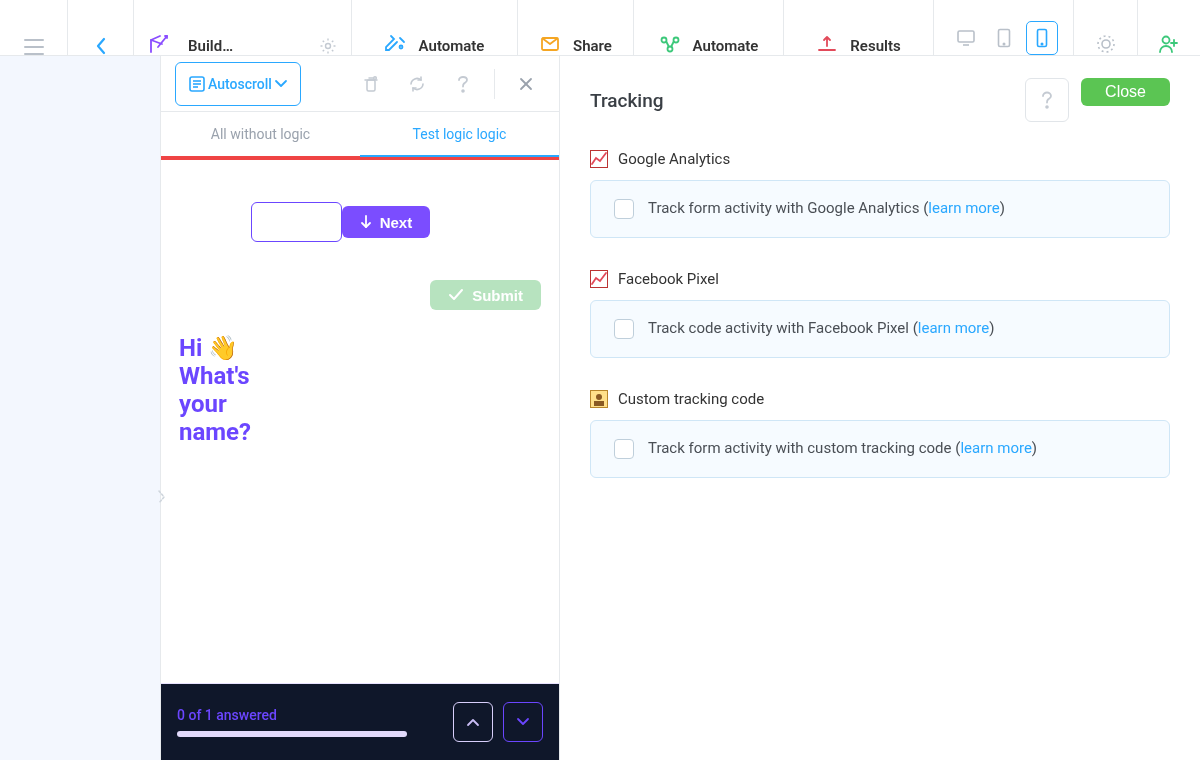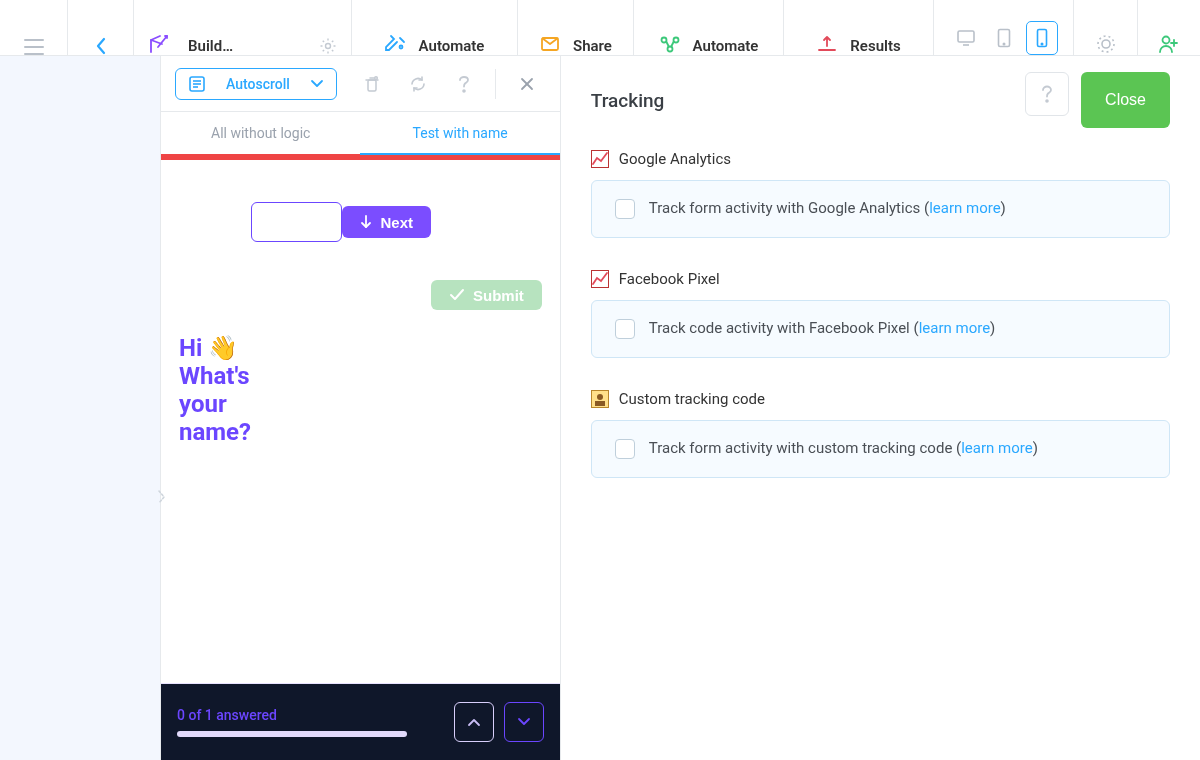--- a/index.html
+++ b/index.html
@@ -19,24 +19,24 @@
   .tb-user { width: 60px; }
   .icon { display: inline-flex; align-items: center; justify-content: center; }
   .dev-btn { width: 32px; height: 34px; border-radius: 5px; display: flex; align-items: center; justify-content: center; }
   .dev-btn.active { border: 1.5px solid #2aa8ff; }
   
   .main { display: flex; height: calc(760px - 56px); }
   .left-gutter { flex: 0 0 160px; background: #f3f7fe; position: relative; }
   .expand-handle { position: absolute; right: -8px; top: 430px; width: 14px; height: 22px; }
   .preview-col { flex: 0 0 400px; background: #fff; border-left: 1px solid #e6e9ec; border-right: 1px solid #e6e9ec; display: flex; flex-direction: column; }
   .preview-toolbar { height: 56px; display: flex; align-items: center; padding: 0 14px; gap: 8px; border-bottom: 1px solid #e6e9ec; }
-  .autoscroll { display: flex; align-items: center; gap: 20px; border: 1px solid #2aa8ff; color: #2aa8ff; height: 32px; padding: 0 12px; border-radius: 6px; font-size: 14px; font-weight: 500; }
+  .autoscroll { display: flex; align-items: center; gap: 2px; border: 1px solid #2aa8ff; color: #2aa8ff; height: 44px; padding: 0 12px; border-radius: 6px; font-size: 14px; font-weight: 500; }
   .pt-ico { width: 38px; display: flex; justify-content: center; }
   .pt-divider { width: 1px; height: 30px; background: #e6e9ec; margin: 0 4px; }
-  .preview-tabs { display: flex; height: 48px; border-bottom: 6px solid #ef4444; }
+  .preview-tabs { display: flex; height: 48px; border-bottom: 4px solid #ef4444; }
   .ptab { flex: 1; display: flex; align-items: center; justify-content: center; font-size: 14px; color: #9aa2ad; cursor: pointer; position: relative; }
   .ptab.active { color: #2aa8ff; }
   .ptab.active::after { content: ""; position: absolute; left: 0; right: 0; bottom: -1px; height: 2px; background: #2aa8ff; }
   .form-body { flex: 1; overflow: auto; padding: 24px 18px 16px 18px; display: flex; flex-direction: row; }
   .question { color: #6b46ff; font-weight: 700; font-size: 24px; margin-top: 150px; }
   .answer-input { margin-top: 18px; height: 40px; border: 1.5px solid #6b46ff; border-radius: 6px; width: 100%; padding: 0 10px; outline: none; }
   .next-btn { margin-top: 22px; height: 32px; background: #7b4dff; color: #fff; border: none; border-radius: 6px; padding: 0 18px; display: inline-flex; align-items: center; gap: 8px; font-weight: 600; font-size: 15px; align-self: flex-start; cursor: pointer; }
   .submit-btn { margin-top: 96px; height: 30px; background: #b7e3bf; color: #fff; border: none; border-radius: 6px; padding: 0 18px; display: inline-flex; align-items: center; gap: 8px; font-weight: 600; font-size: 15px; align-self: flex-start; cursor: default; }
   .progress-bar { margin-top: auto; background: #0f172a; padding: 18px 16px; display: flex; align-items: center; border-top: 1px solid #e8e2ff; }
   .progress-text { color: #6b46ff; font-size: 14px; font-weight: 500; flex: 0 0 auto; }
@@ -44,21 +44,21 @@
   .nav-btns { display: flex; gap: 10px; }
   .nav-btn { width: 40px; height: 40px; border-radius: 6px; display: flex; align-items: center; justify-content: center; }
   .nav-btn.up { border: 1.5px solid #d8cffb; color: #c9bdf5; }
   .nav-btn.down { border: 1.5px solid #6b46ff; color: #6b46ff; }
   
   .right-panel { flex: 1; padding: 20px 30px; overflow: auto; }
   .rp-head { display: flex; align-items: center; height: 48px; margin-bottom: 26px; }
   .rp-title { font-size: 19px; font-weight: 500; color: #3a3f45; }
   .rp-actions { margin-left: auto; display: flex; gap: 12px; }
   .help-btn { width: 44px; height: 44px; border: 1px solid #e1e5e9; border-radius: 6px; display: flex; align-items: center; justify-content: center; color: #b6bfcb; font-size: 20px; }
-  .close-btn { height: 56px; padding: 0 24px; background: #5bc553; color: #fff; border: none; border-radius: 6px; font-size: 16px; font-weight: 500; cursor: pointer; }
+  .close-btn { height: 28px; padding: 0 24px; background: #5bc553; color: #fff; border: none; border-radius: 6px; font-size: 16px; font-weight: 500; cursor: pointer; }
   .track-section { margin-bottom: 32px; }
   .track-head { display: flex; align-items: center; gap: 10px; font-size: 15px; color: #333; margin-bottom: 12px; }
   .track-box { border: 1px solid #cfe6f6; background: #f6fbff; border-radius: 6px; padding: 18px 23px; display: flex; align-items: flex-start; gap: 14px; }
   .cbx { width: 20px; height: 20px; border: 1.5px solid #bfcfdb; border-radius: 4px; background: #fff; flex-shrink: 0; }
   .track-text { font-size: 15px; color: #4a4f55; }
   .track-text a { color: #2aa8ff; text-decoration: none; }
   svg { display: block; }
 </style>
 </head>
 <body>
@@ -265,21 +265,21 @@
             <g stroke="#9aa2ad" stroke-width="1.8" stroke-linecap="round">
               <line x1="2" y1="2" x2="12" y2="12"></line>
               <line x1="12" y1="2" x2="2" y2="12"></line>
             </g>
           </svg>
       </div>
     </div>
 
     <div class="preview-tabs">
       <div class="ptab">All without logic</div>
-      <div class="ptab active">Test with name</div>
+      <div class="ptab active">Test logic logic</div>
     </div>
 
     <div class="form-body">
       <div class="question">Hi 👋 What's your name?</div>
       <input class="answer-input" type="text" style="">
       <button class="next-btn">
         <span class="icon">
           <svg width="12" height="14" viewBox="0 0 12 14">
               <g stroke="#fff" stroke-width="1.8" fill="none" stroke-linecap="round" stroke-linejoin="round">
                 <line x1="6" y1="1" x2="6" y2="12"></line>

